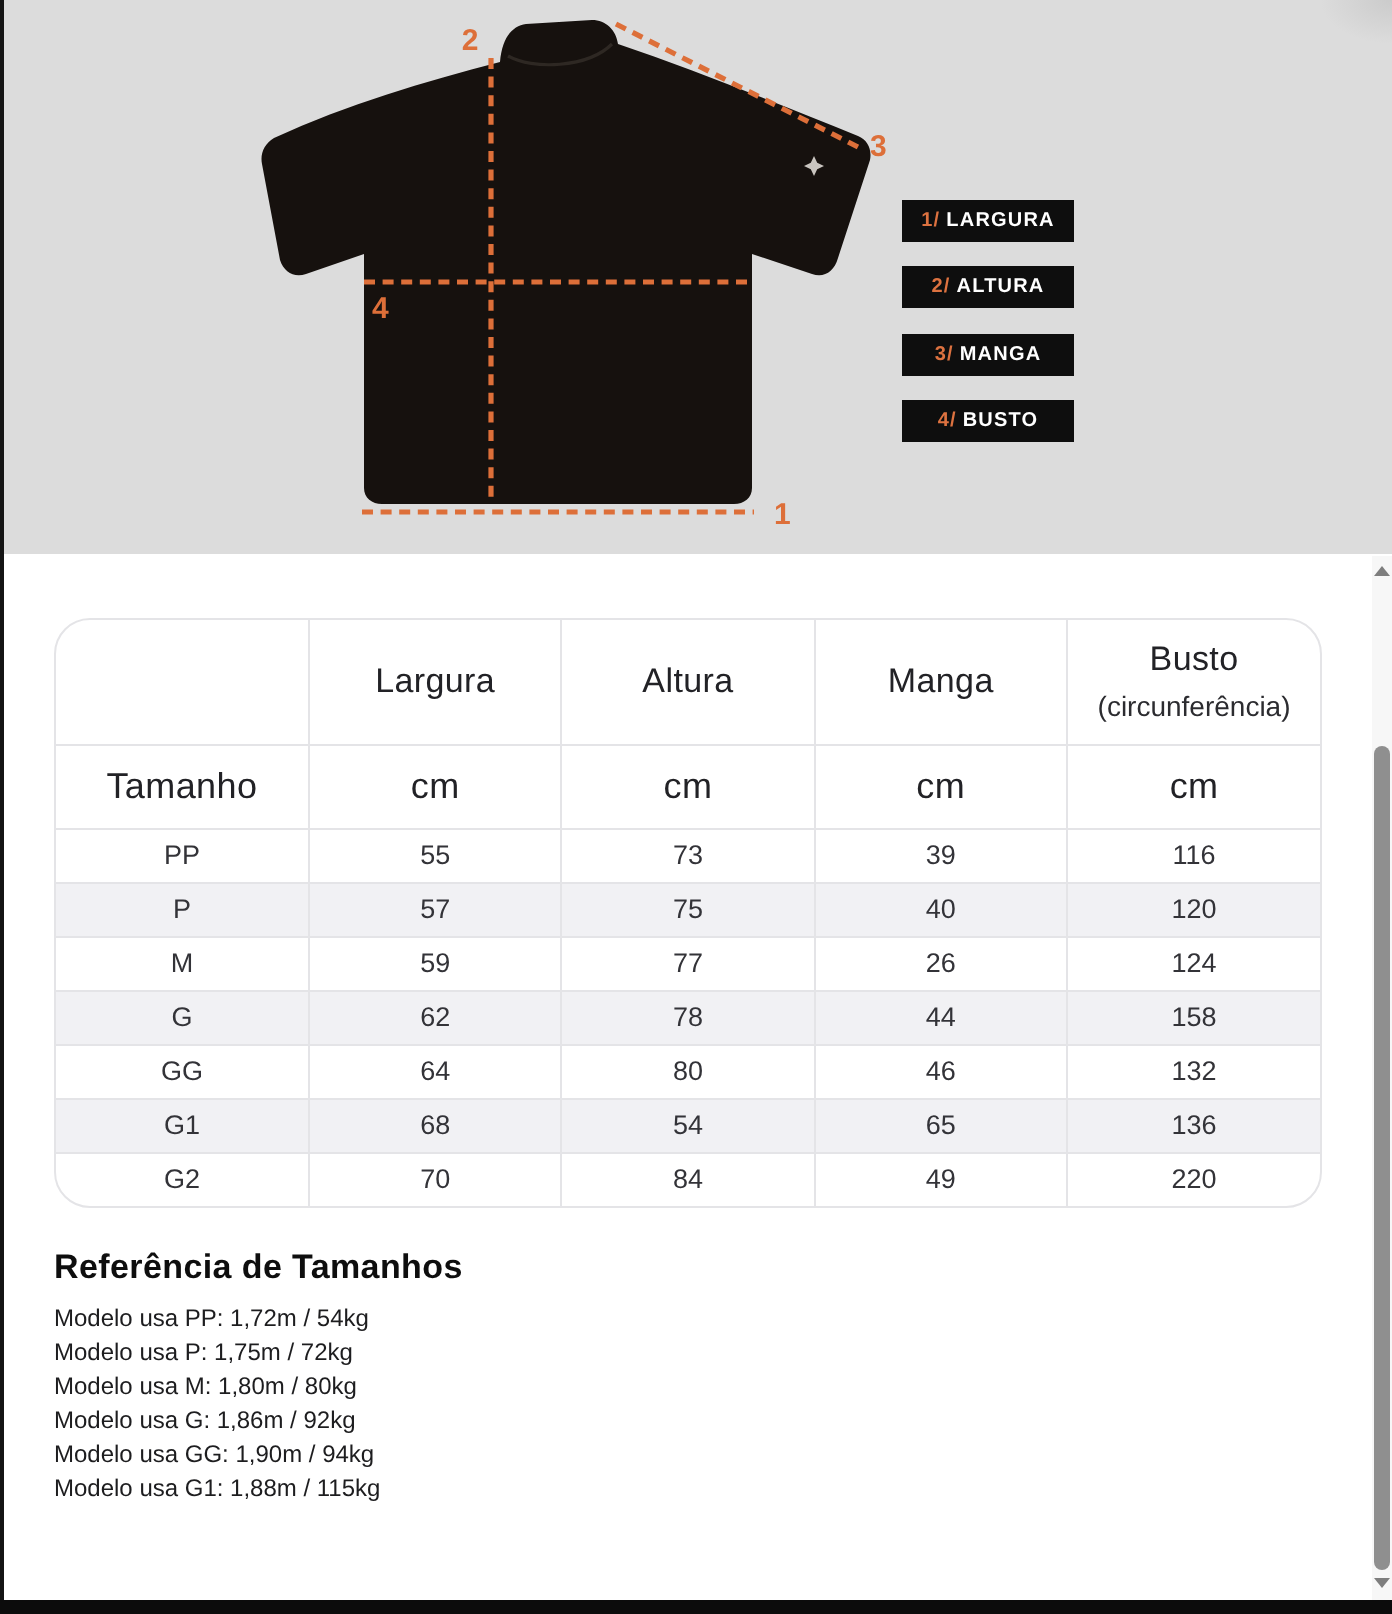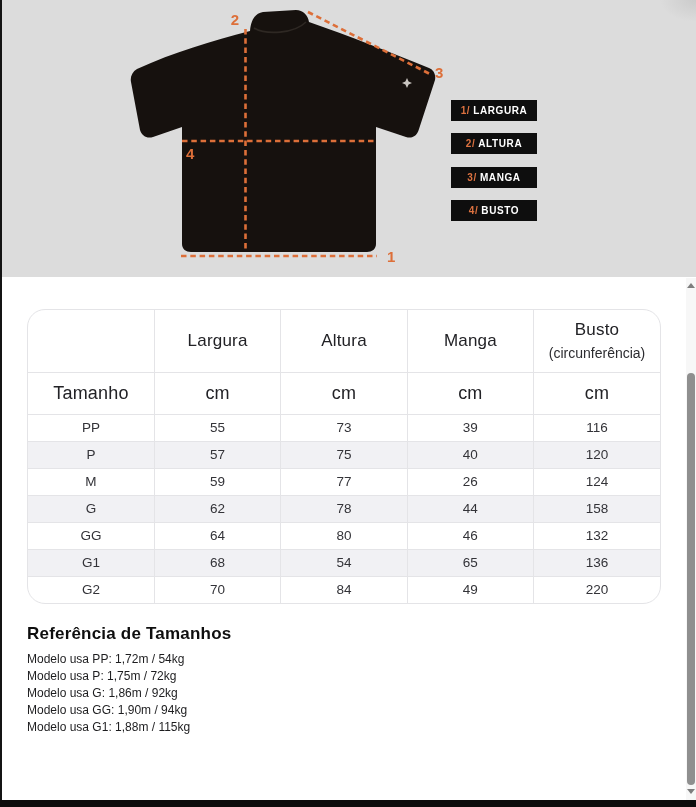--- a/index.html
+++ b/index.html
@@ -201,20 +201,21 @@
           <td>220</td>
         </tr>
       </tbody>
     </table>
   </div>
 
   <div class="reference">
     <h3>Referência de Tamanhos</h3>
     <p>Modelo usa PP: 1,72m / 54kg</p>
     <p>Modelo usa P: 1,75m / 72kg</p>
+    <p>Modelo usa M: 1,80m / 80kg</p>
     <p>Modelo usa G: 1,86m / 92kg</p>
     <p>Modelo usa GG: 1,90m / 94kg</p>
     <p>Modelo usa G1: 1,88m / 115kg</p>
   </div>
 
   <div class="scrollbar">
     <div class="scroll-up"></div>
     <div class="scroll-thumb"></div>
     <div class="scroll-down"></div>
   </div>

